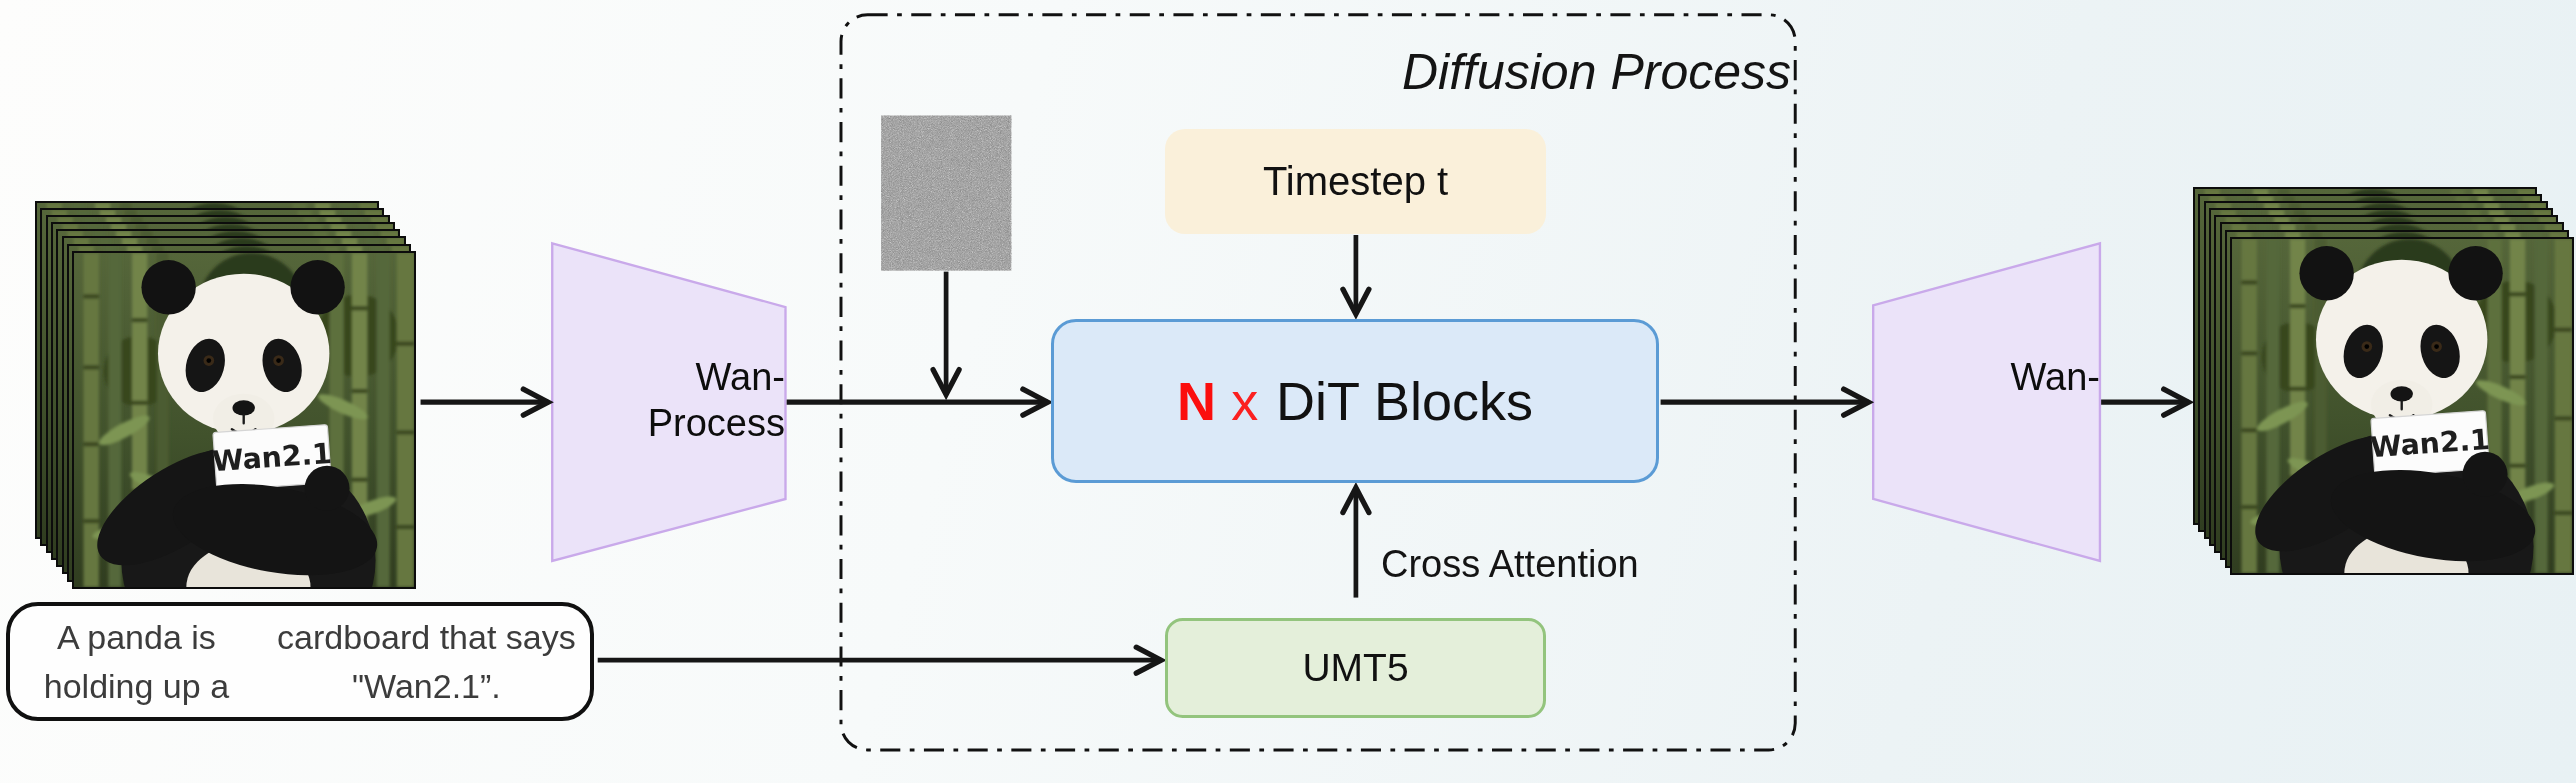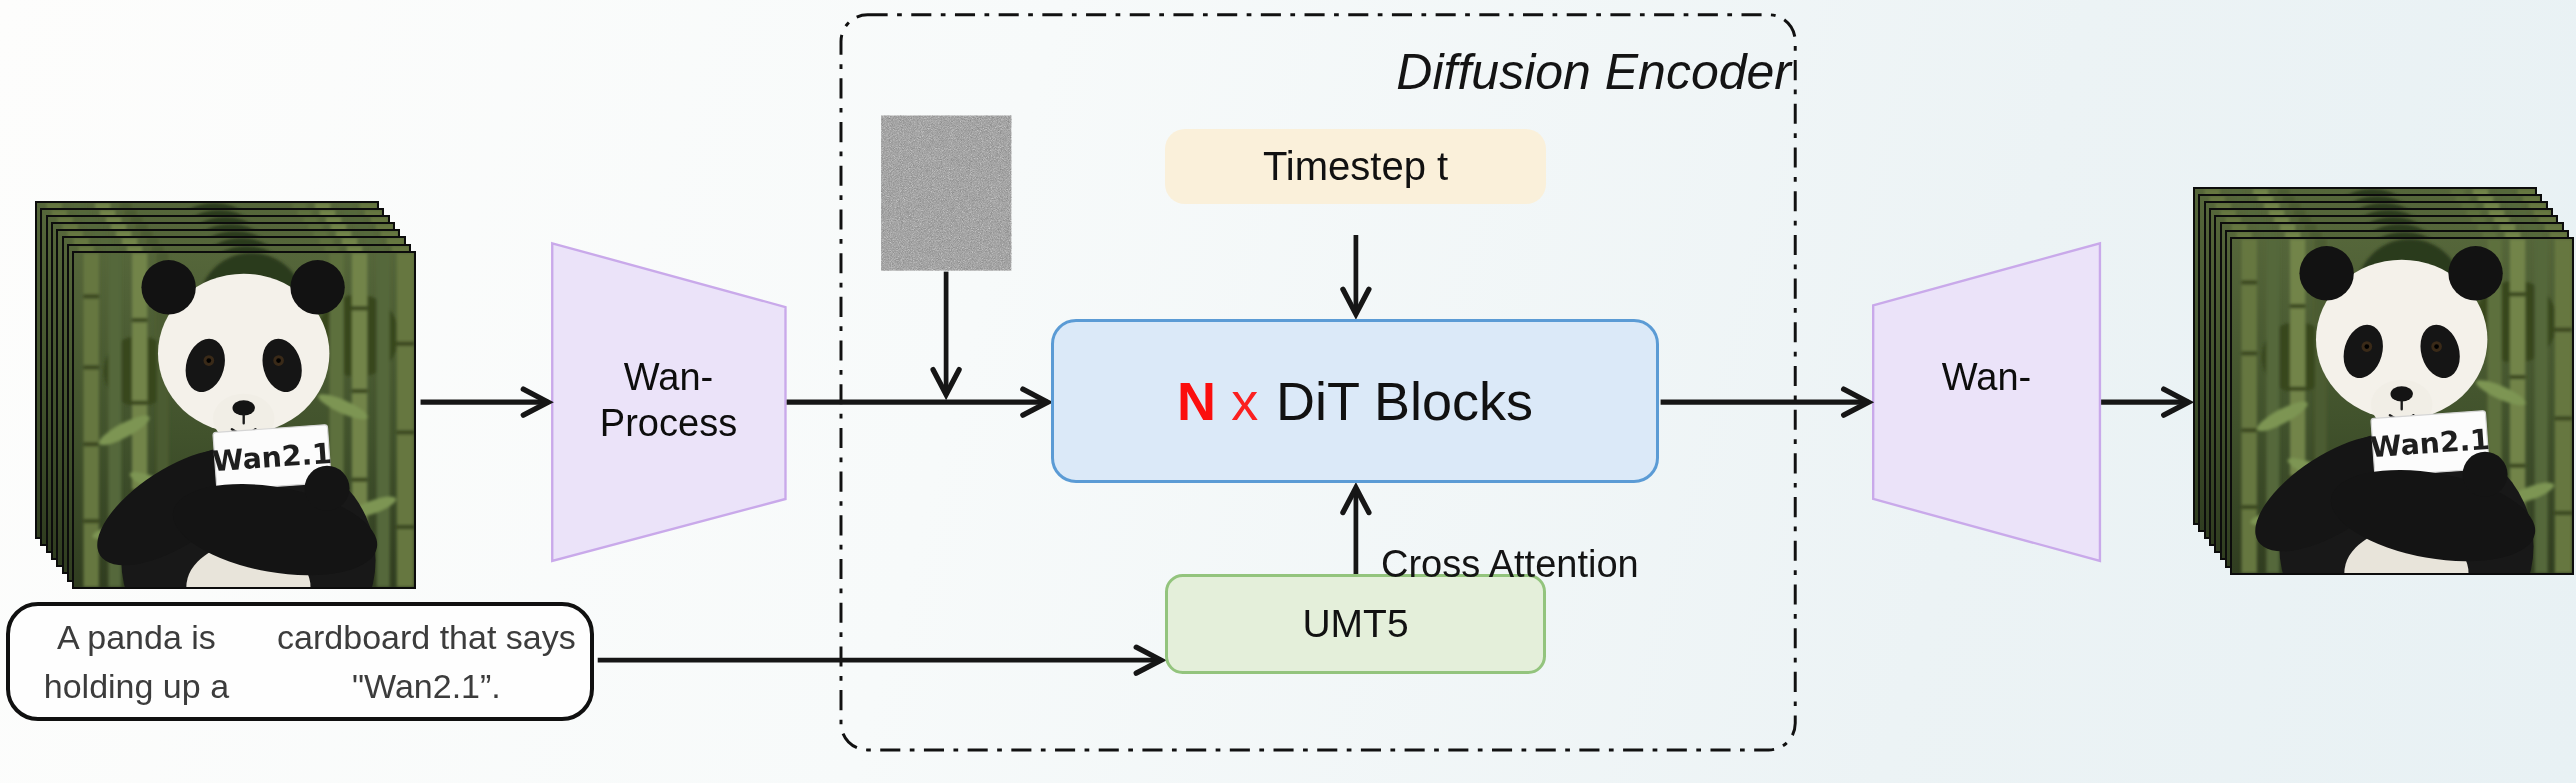--- a/index.html
+++ b/index.html
@@ -30,52 +30,52 @@
   #stack-input  { left: 35px;   top: 201px; width: 381px; height: 388px; }
   #stack-output { left: 2193px; top: 187px; width: 381px; height: 388px; }
 
   
   .box {
     position: absolute; z-index: 2; box-sizing: border-box;
     display: flex; align-items: center; justify-content: center;
     color: #111;
   }
   #timestep-box {
-    left: 1165px; top: 129px; width: 381px; height: 75px;
+    left: 1165px; top: 129px; width: 381px; height: 105px;
     background: #faf0da; border-radius: 20px; font-size: 40px;
   }
   #dit-box {
     left: 1051px; top: 319px; width: 608px; height: 164px;
     background: #dbe9f8; border: 3.5px solid #5b9bd5; border-radius: 25px;
     font-size: 54px;
   }
   #dit-box .red-bold { color: #fb0e0e; font-weight: bold; margin-right: 15.4px; }
   #dit-box .red { color: #fb2020; margin-right: 17.7px; }
   #umt5-box {
-    left: 1165px; top: 574px; width: 381px; height: 100px;
+    left: 1165px; top: 618px; width: 381px; height: 100px;
     background: #e4efda; border: 3px solid #93c47d; border-radius: 17.7px;
     font-size: 39px;
     text-align: right;
   }
   #prompt-bubble {
     left: 5.9px; top: 602px; width: 588px; height: 119px;
     background: #fefefe; border: 4.1px solid #101010; border-radius: 32px;
     font-size: 34px; color: #3c3c3c; text-align: center; line-height: 1.42;
     flex-direction: row;
   }
 
   
   .lbl { position: absolute; z-index: 3; color: #141414; }
   #diffusion-label {
     left: 886px; top: 43px; width: 905px; text-align: right;
     font-size: 50px; font-style: italic;
   }
   #cross-attention-label { left: 1381px; top: 515px; font-size: 38px; margin-top: 28px; }
   .trap-label {
-    text-align: center; font-size: 38px; line-height: 1.22; color: #0d0d0d;
+    text-align: right; font-size: 38px; line-height: 1.22; color: #0d0d0d;
   }
   #encoder-label { left: 552px;  top: 354px; width: 233px; }
   #decoder-label { left: 1873px; top: 354px; width: 227px; }
 </style>
 </head>
 <body>
 
 <div id="canvas">
 
   <svg id="overlay" width="2576" height="783" viewBox="0 0 4362 1326">
@@ -251,21 +251,21 @@
 
   <div class="box" id="umt5-box">
     <span>UMT5</span>
   </div>
 
   <div class="box" id="prompt-bubble">
     <div>A panda is holding up a</div>
     <div>cardboard that says "Wan2.1”.</div>
   </div>
 
-  <div class="lbl" id="diffusion-label">Diffusion Encoder</div>
+  <div class="lbl" id="diffusion-label">Diffusion Process</div>
 
   <div class="lbl" id="cross-attention-label">Cross Attention</div>
 
   <div class="lbl trap-label" id="encoder-label">
     <div>Wan-</div>
     <div>Process</div>
   </div>
 
   <div class="lbl trap-label" id="decoder-label">
     <div>Wan-</div>

